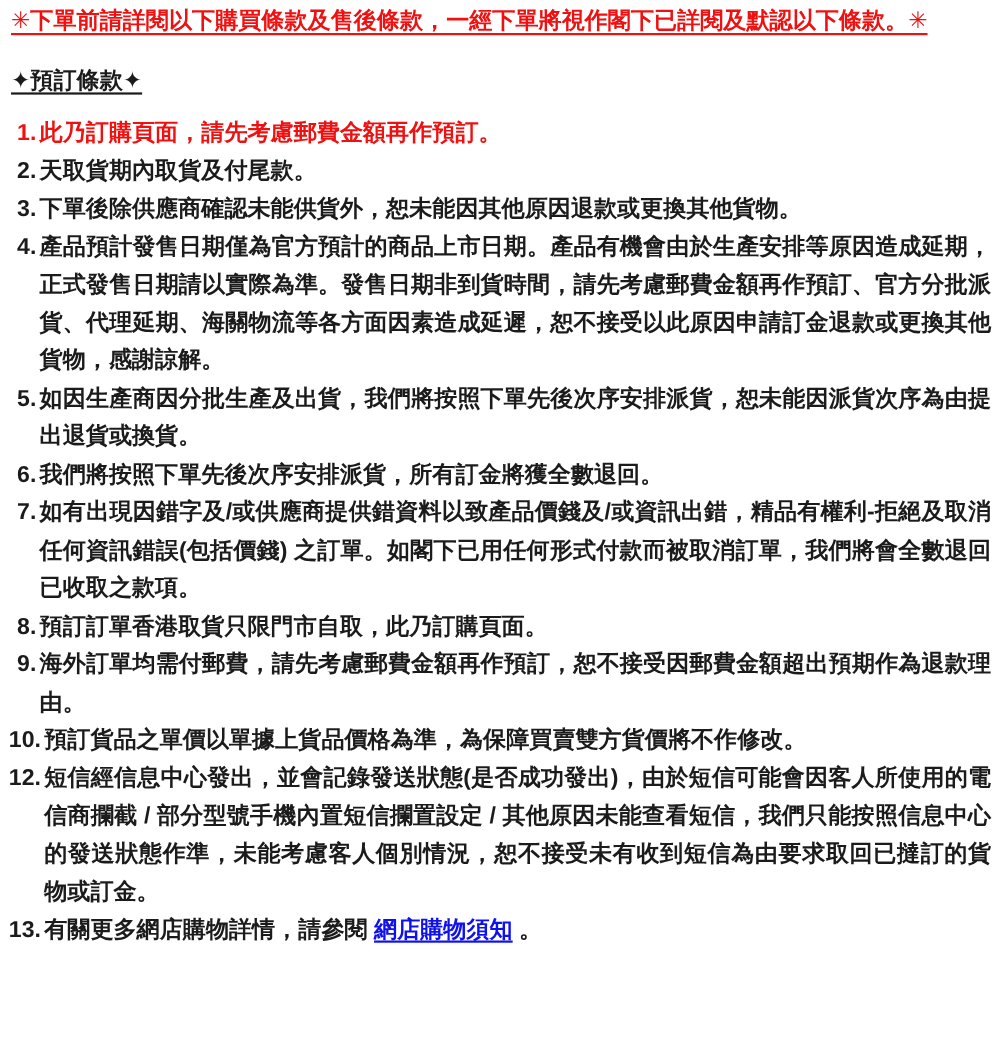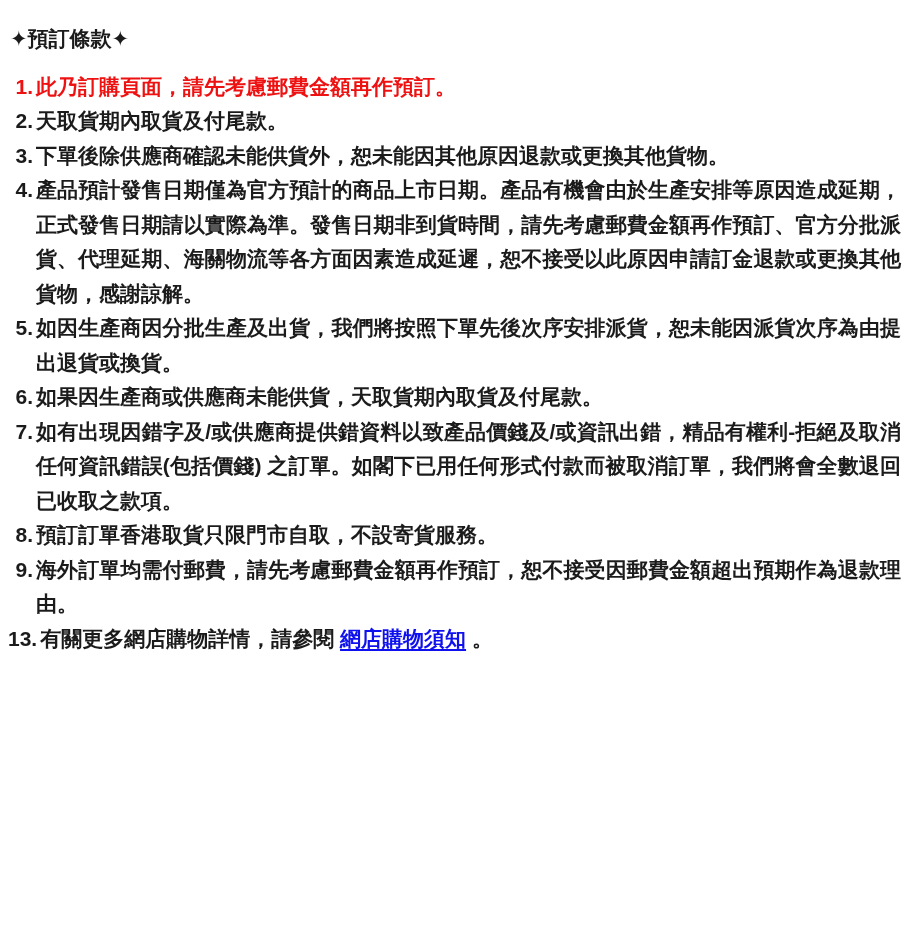--- a/index.html
+++ b/index.html
@@ -24,20 +24,21 @@
   .notice {
     margin: 0 0 0 2px;
     color: var(--red);
     text-decoration: underline;
     text-decoration-thickness: 2px;
     text-underline-offset: 5px;
   }
   .section-title {
     font-size: 21px;
     margin: 20px 0 0 2px;
+    text-decoration: underline;
     text-decoration-thickness: 2px;
     text-underline-offset: 4px;
     display: inline-block;
   }
   .terms-list {
     list-style: none;
     margin: 13px 0 0 0;
     padding: 0;
   }
   .term-item {
@@ -67,20 +68,21 @@
     text-decoration-thickness: 2px;
     text-underline-offset: 3px;
     cursor: pointer;
   }
   .num-red { color: var(--red); }
 </style>
 </head>
 <body style="color: rgb(27, 27, 27); background: rgb(255, 255, 255);">
 
 <div class="doc">
+  <p class="notice">✳下單前請詳閱以下購買條款及售後條款，一經下單將視作閣下已詳閱及默認以下條款。✳</p>
 
   <div>
     <h2 class="section-title">✦預訂條款✦</h2>
   </div>
 
   <ol class="terms-list" id="terms-list">
       <li class="term-item">
         <span class="term-number num-red">1.</span>
         <span class="term-body"><span class="seg-red">此乃訂購頁面，請先考慮郵費金額再作預訂。</span></span>
       </li>
@@ -95,32 +97,40 @@
       <li class="term-item">
         <span class="term-number">4.</span>
         <span class="term-body"><span class="">產品預計發售日期僅為官方預計的商品上市日期。產品有機會由於生產安排等原因造成延期，正式發售日期請以實際為準。發售日期非到貨時間，請先考慮郵費金額再作預訂、官方分批派貨、代理延期、海關物流等各方面因素造成延遲，恕不接受以此原因申請訂金退款或更換其他貨物，感謝諒解。</span></span>
       </li>
       <li class="term-item">
         <span class="term-number">5.</span>
         <span class="term-body"><span class="">如因生產商因分批生產及出貨，我們將按照下單先後次序安排派貨，恕未能因派貨次序為由提出退貨或換貨。</span></span>
       </li>
       <li class="term-item">
         <span class="term-number">6.</span>
-        <span class="term-body"><span class="">如果因生產商或供應商未能供貨，天取貨期內取貨及付尾款。</span></span>
+        <span class="term-body"><span class="">我們將按照下單先後次序安排派貨，所有訂金將獲全數退回。</span></span>
       </li>
       <li class="term-item">
         <span class="term-number">7.</span>
         <span class="term-body"><span class="">如有出現因錯字及/或供應商提供錯資料以致產品價錢及/或資訊出錯，精品有權利-拒絕及取消任何資訊錯誤(包括價錢) 之訂單。如閣下已用任何形式付款而被取消訂單，我們將會全數退回已收取之款項。</span></span>
       </li>
       <li class="term-item">
         <span class="term-number">8.</span>
-        <span class="term-body"><span class="">預訂訂單香港取貨只限門市自取，不設寄貨服務。</span></span>
+        <span class="term-body"><span class="">預訂訂單香港取貨只限門市自取，此乃訂購頁面。</span></span>
       </li>
       <li class="term-item">
         <span class="term-number">9.</span>
         <span class="term-body"><span class="">海外訂單均需付郵費，請先考慮郵費金額再作預訂，恕不接受因郵費金額超出預期作為退款理由。</span></span>
+      </li>
+      <li class="term-item">
+        <span class="term-number">10.</span>
+        <span class="term-body"><span class="">預訂貨品之單價以單據上貨品價格為準，為保障買賣雙方貨價將不作修改。</span></span>
+      </li>
+      <li class="term-item">
+        <span class="term-number">12.</span>
+        <span class="term-body"><span class="">短信經信息中心發出，並會記錄發送狀態(是否成功發出)，由於短信可能會因客人所使用的電信商攔截 / 部分型號手機內置短信攔置設定 / 其他原因未能查看短信，我們只能按照信息中心的發送狀態作準，未能考慮客人個別情況，恕不接受未有收到短信為由要求取回已撻訂的貨物或訂金。</span></span>
       </li>
       <li class="term-item">
         <span class="term-number">13.</span>
         <span class="term-body"><span class="">有關更多網店購物詳情，請參閱 </span><a class="seg-link">網店購物須知</a><span class=""> 。</span></span>
       </li>
     </ol>
 </div>
 
 </body></html>

